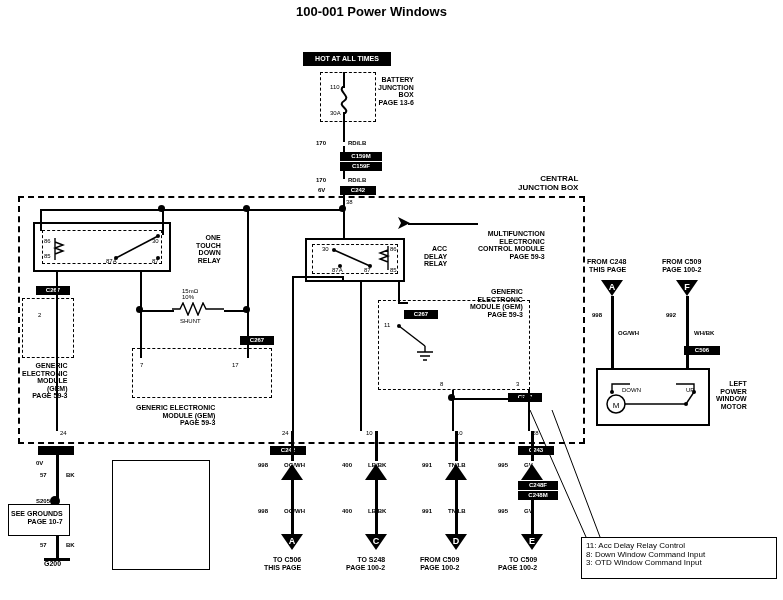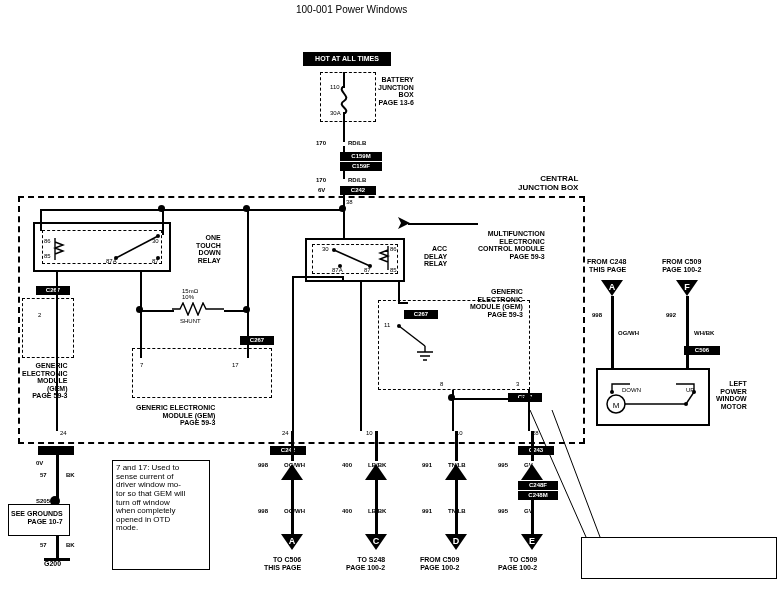--- a/index.html
+++ b/index.html
@@ -1,20 +1,20 @@
 <!DOCTYPE html>
 <html><head>
 <meta charset="utf-8">
 <style>
   html,body{margin:0;padding:0;}
   body{width:783px;height:600px;background:#fff;font-family:"Liberation Sans",sans-serif;color:#000;overflow:hidden;}
   #root{position:relative;width:783px;height:600px;}
   .t{position:absolute;white-space:pre;line-height:1.08;}
   .b{font-weight:bold;text-align:right;}
-  .title{font-size:10px;font-weight:normal;}
+  .title{font-size:13px;font-weight:bold;}
   .tiny{font-size:6px;}
   .s7{font-size:7px;}
   .s8{font-size:8px;}
   .ln{position:absolute;background:#000;}
   .hline2{height:2px;}
   .vline2{width:2px;}
   .hline3{height:3px;}
   .vline3{width:3px;}
   .box{position:absolute;border:1px solid #000;box-sizing:border-box;}
   .box2{position:absolute;border:2px solid #000;box-sizing:border-box;}
@@ -213,28 +213,20 @@
   <div class="ln vline3" style="left:56px;top:506px;height:52px;"></div>
   <div class="t tiny b" style="left:40px;top:542px;">57</div>
   <div class="t tiny b" style="left:66px;top:542px;">BK</div>
   <div class="t s7 b" style="left:44px;top:560px;">G200</div>
   <div class="ln hline3" style="left:44px;top:558px;width:26px;"></div>
   <div class="box" style="left:8px;top:504px;width:62px;height:32px;background:#fff;border:1px solid #000;"></div>
   <div class="t s7 b" style="left:11px;top:510px;">SEE GROUNDS
 PAGE 10-7</div>
 
   <div class="box" style="left:112px;top:460px;width:98px;height:110px;"></div>
-  <div class="t s8" style="left:116px;top:464px;">7 and 17: Used to
-sense current of
-driver window mo-
-tor so that GEM will
-turn off window
-when completely
-opened in OTD
-mode.</div>
 
   <div class="blk" style="left:270px;top:446px;width:36px;height:9px;font-size:6px;line-height:9px;">C242</div>
   <div class="t tiny b" style="left:258px;top:462px;">998</div>
   <div class="t tiny b" style="left:284px;top:462px;">OG/WH</div>
   <div class="ln vline3" style="left:291px;top:431px;height:30px;"></div>
   <div class="tri tri-u" style="left:281px;top:464px;"></div>
   <div class="ln vline3" style="left:291px;top:480px;height:26px;"></div>
   <div class="t tiny b" style="left:258px;top:508px;">998</div>
   <div class="t tiny b" style="left:284px;top:508px;">OG/WH</div>
   <div class="ln vline3" style="left:291px;top:506px;height:34px;"></div>
@@ -315,19 +307,22 @@
     <path d="M25 30 L86 30" stroke="#000" stroke-width="1.4" fill="none"></path>
     <path d="M86 30 L94 18" stroke="#000" stroke-width="1.4" fill="none"></path>
     <circle cx="12" cy="18" r="2" fill="#000"></circle>
     <circle cx="94" cy="18" r="2" fill="#000"></circle>
     <circle cx="86" cy="30" r="2" fill="#000"></circle>
   </svg>
   <div class="ln vline3" style="left:611px;top:356px;height:14px;"></div>
   <div class="ln vline3" style="left:686px;top:356px;height:14px;"></div>
 
   <div class="box" style="left:581px;top:537px;width:196px;height:42px;"></div>
+  <div class="t s8" style="left:586px;top:542px;">11: Acc Delay Relay Control
+8: Down Window Command Input
+3: OTD Window Command Input</div>
 
   <svg style="position:absolute;left:500px;top:400px;" width="110" height="140">
     <path d="M86 137 L30 10" stroke="#000" stroke-width="1" fill="none"></path>
     <path d="M100 137 L52 10" stroke="#000" stroke-width="1" fill="none"></path>
   </svg>
 
 </div>
 
 </body></html>

